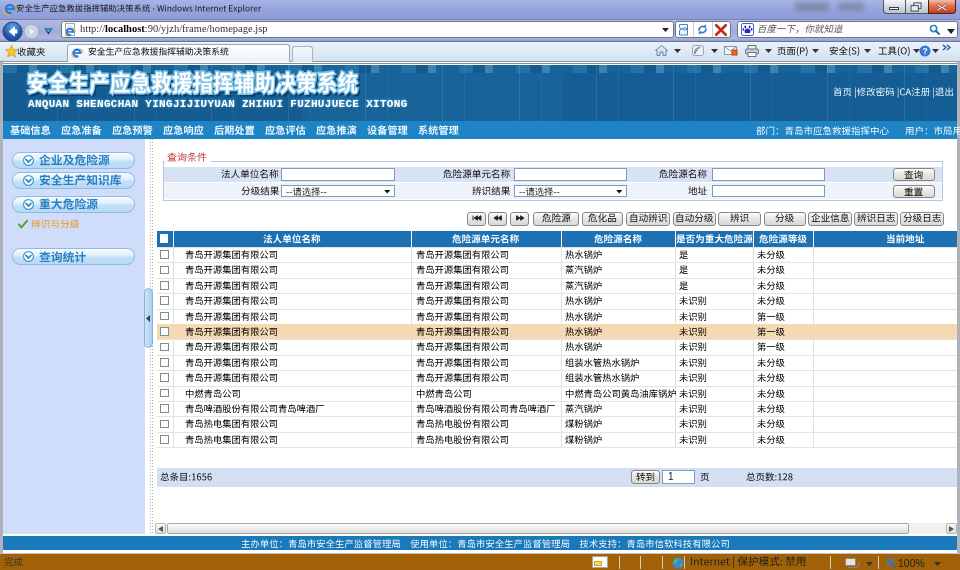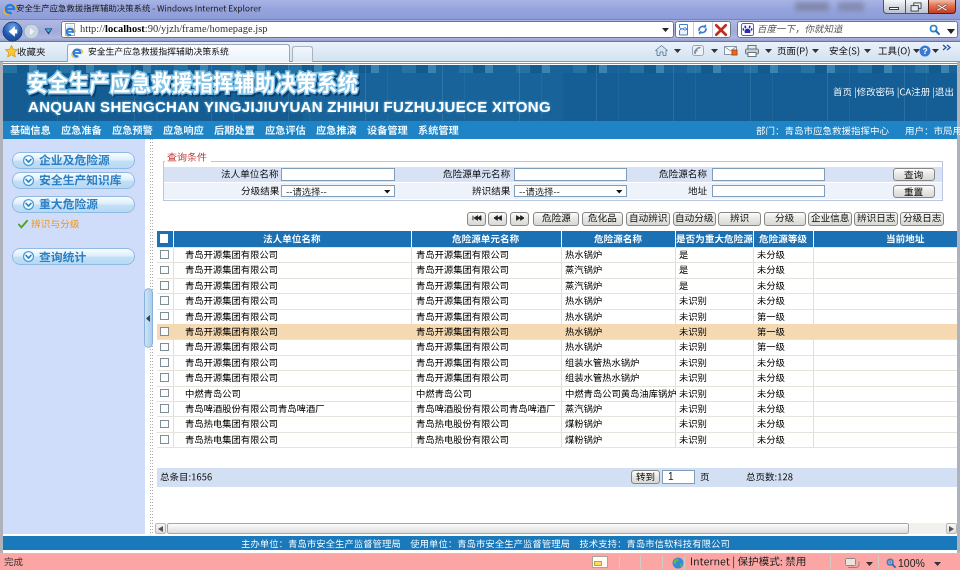--- a/index.html
+++ b/index.html
@@ -3,21 +3,21 @@
 *{margin:0;padding:0;box-sizing:border-box}
 html,body{width:960px;height:570px;overflow:hidden;font-family:"Liberation Sans",sans-serif;position:relative;background:#fff}
 .tx{position:absolute;overflow:visible}
 
 #titlebar{position:absolute;left:0;top:0;width:960px;height:19px;background:linear-gradient(#a8b4e6 0%,#97a5de 45%,#8d9bd8 100%)}
 #addrrow{position:absolute;left:0;top:19px;width:960px;height:23px;background:linear-gradient(#b0bae4,#a0abd8 55%,#aeb7e0 85%,#939ecc);border-top:1px solid #7c84ae;border-bottom:1px solid #6a74a0;box-sizing:border-box}
 #tabrow{position:absolute;left:0;top:42px;width:960px;height:20px;background:linear-gradient(#eaf2fb,#d2e2f0);border-bottom:1px solid #8e98a8}
 #winbtns{position:absolute;left:883px;top:0;width:74px;height:15px}
 
 #page{position:absolute;left:0;top:62px;width:960px;height:491px;background:#fff;border-left:3px solid #aeb2ba;border-right:3px solid #aeb2ba}
-#statusbar{position:absolute;left:0;top:553px;width:960px;height:17px;background:#fca5a5;border-top:1px solid #c8c4c0}
+#statusbar{position:absolute;left:0;top:553px;width:960px;height:17px;background:#a16207;border-top:1px solid #c8c4c0}
 
 #hdrband{position:absolute;left:3px;top:64.5px;width:954px;height:56.5px;background:#17639a;overflow:hidden}
 #navband{position:absolute;left:3px;top:121px;width:954px;height:17.5px;background:#1e84c6}
 #sidebar{position:absolute;left:3px;top:138.5px;width:142px;height:395.5px;background:#cfddfb}
 #splitter{position:absolute;left:145px;top:138.5px;width:11.5px;height:395.5px;background:#fff}
 #main{position:absolute;left:156.5px;top:138.5px;width:800.5px;height:395.5px;background:#fff}
 #footer{position:absolute;left:3px;top:536px;width:954px;height:14px;background:#1979ba}
 
 .sbtn{position:absolute;left:12px;width:123px;height:17px;border:1px solid #8fb9e0;border-radius:8px;background:linear-gradient(#f8fdff,#ddeefb 45%,#c2e0f6 55%,#b6d9f4)}
 
@@ -297,21 +297,21 @@
  <svg class="tx" style="left:886px;top:4px;width:10px;height:10px" viewBox="0 0 11 11">
       <circle cx="4.6" cy="4.6" r="3.1" fill="none" stroke="#2e84c8" stroke-width="1.7"></circle>
       <path d="M7 7 L10 10" stroke="#2e6ab0" stroke-width="1.9" stroke-linecap="round"></path>
       <path d="M3 4.6 h3.2 M4.6 3 v3.2" stroke="#2e84c8" stroke-width="0.9"></path>
     </svg>
  <svg class="tx" style="left:934px;top:8px;width:7px;height:4px" viewBox="0 0 7 4">
       <path d="M0 0 h7 L3.5 4z" fill="#333"></path>
     </svg>
  <span style="position:absolute;left:898px;top:3px;font-size:10.5px;color:#222">100%</span>
 </div>
-<div style="position:absolute;left:28px;top:97.5px;font-size:15px;font-weight:bold;color:#fff;letter-spacing:0.3px;font-family:Liberation Sans, sans-serif;text-shadow:0 0 3px #5aaede,0 0 2px #4a9ece,1px 1px 1px #0a3a68">ANQUAN&nbsp;SHENGCHAN&nbsp;YINGJIJIUYUAN&nbsp;ZHIHUI&nbsp;FUZHUJUECE&nbsp;XITONG</div>
+<div style="position:absolute;left:28px;top:97.5px;font-size:11px;font-weight:bold;color:#fff;letter-spacing:0.3px;font-family:Liberation Mono, monospace;text-shadow:0 0 3px #5aaede,0 0 2px #4a9ece,1px 1px 1px #0a3a68">ANQUAN&nbsp;SHENGCHAN&nbsp;YINGJIJIUYUAN&nbsp;ZHIHUI&nbsp;FUZHUJUECE&nbsp;XITONG</div>
 <div style="position:absolute;left:80px;top:22.5px;font-size:10.5px;color:#333;font-family:Liberation Serif, serif">http://<b style="color:#000">localhost</b>:90/yjzh/frame/homepage.jsp</div>
 <svg class="tx " style="left:16.0px;top:3.6px;width:245.2px;height:10.5px;" viewBox="0 -220 7298 313" preserveAspectRatio="none">
     <g fill="#1c1c1c">
       <use href="#g0" x="0"></use>
       <use href="#g1" x="250"></use>
       <use href="#g2" x="500"></use>
       <use href="#g3" x="750"></use>
       <use href="#g4" x="1000"></use>
       <use href="#g5" x="1250"></use>
       <use href="#g6" x="1500"></use>

